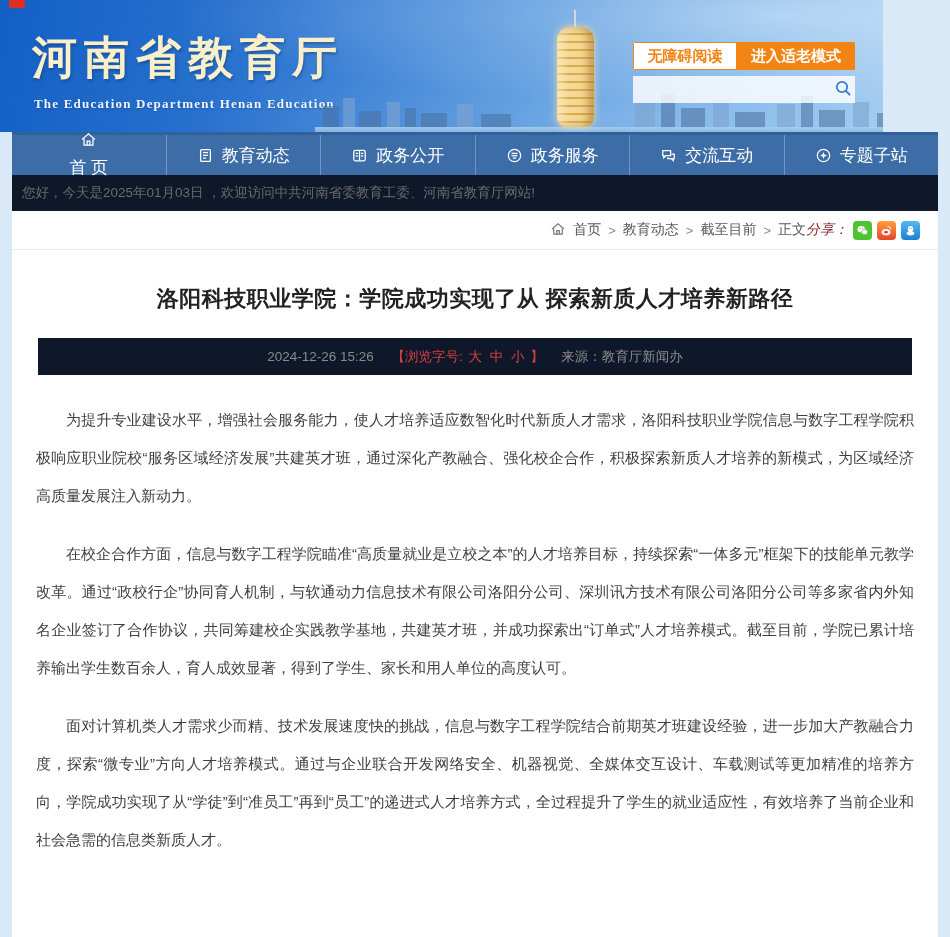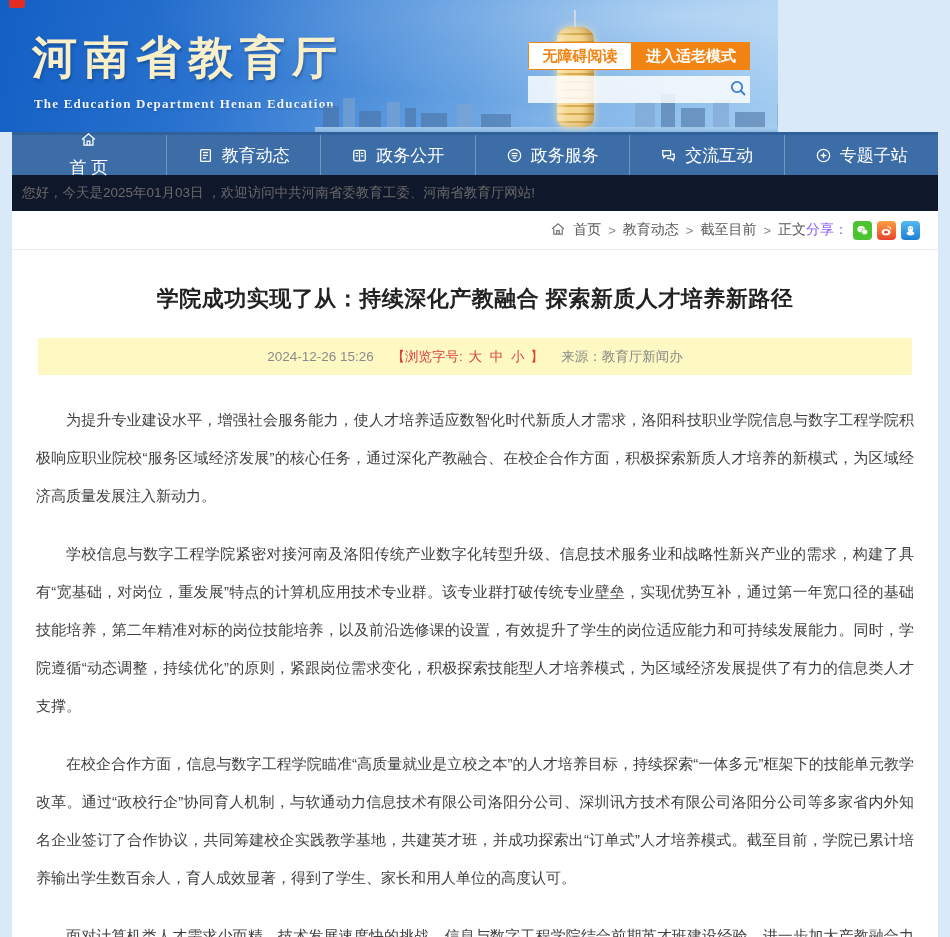--- a/index.html
+++ b/index.html
@@ -7,21 +7,21 @@
   body {
     font-family: "Liberation Sans", sans-serif;
     background: #d9e9f8;
     overflow: hidden;
     position: relative;
   }
 
   
   .header {
     position: relative;
-    width: 778px; height: 132px;
+    width: 883px; height: 132px;
     background:
       radial-gradient(ellipse at 88% 12%, rgba(255,255,255,.40), rgba(255,255,255,0) 55%),
       radial-gradient(ellipse at 70% 90%, rgba(255,255,255,.18), rgba(255,255,255,0) 50%),
       linear-gradient(102deg, #135fc4 0%, #2b74d0 30%, #4e93dd 60%, #7fb6ea 85%, #9cc8f0 100%);
     overflow: hidden;
   }
   .corner-mark {
     position: absolute; left: 9px; top: 0; width: 16px; height: 8px;
     background: #e32d22; border-radius: 0 0 3px 3px;
   }
@@ -113,37 +113,37 @@
   }
 
   
   .crumb-row {
     height: 39px; display: flex; align-items: center; justify-content: flex-end;
     padding: 0 18px; background: #ffffff; border-bottom: 1px solid #ececec;
   }
   .crumb-left { display: flex; align-items: center; gap: 7px; color: #595959; font-size: 14px; }
   .crumb-link { cursor: pointer; }
   .crumb-sep { color: #8a8a8a; font-size: 13px; }
-  .share-box { display: flex; align-items: center; gap: 5px; font-size: 14px; color: #8b5cf6; }
+  .share-box { display: flex; align-items: center; gap: 5px; font-size: 14px; color: #7f1d1d; font-style: italic; }
   .share-icon { width: 19px; height: 19px; border-radius: 4px; display:flex; align-items:center; justify-content:center; cursor: pointer; }
   .share-wechat { background: #4dc332; }
   .share-weibo  { background: linear-gradient(to bottom,#ff9f3e,#e6442e); }
   .share-qq     { background: linear-gradient(to bottom,#54b9f0,#1c7fd4); }
 
   
   .article { padding: 0 24px 30px 24px; }
   .article-title {
     margin-top: 34px;
     text-align: center;
     font-size: 22px; font-weight: bold; color: #222222;
     letter-spacing: .5px;
   }
   .meta-bar {
     margin: 24px 2px 0 2px; height: 37px; line-height: 37px;
-    background: #fef9c3; text-align: center;
+    background: #0f172a; text-align: center;
     font-size: 13.5px; color: #8a8a8a;
   }
   .meta-bar .red { color: #d9403f; }
   .meta-size-link { cursor: pointer; padding: 0 2px; }
   .meta-sep { display: inline-block; width: 10px; }
   .article-body { margin-top: 26px; }
   .article-body p {
     font-size: 15px; color: #3f3f3f;
     line-height: 38px; text-align: justify;
     text-indent: 2em;
@@ -314,34 +314,33 @@
           <ellipse cx="8" cy="6.2" rx="3.4" ry="3.8" fill="#fff"></ellipse>
           <ellipse cx="8" cy="11.4" rx="4.6" ry="2.6" fill="#fff"></ellipse>
           <circle cx="6.8" cy="5.4" r=".6" fill="#1c7fd4"></circle>
             <circle cx="9.2" cy="5.4" r=".6" fill="#1c7fd4"></circle>
         </svg>
       </span>
     </div>
   </div>
 
   <div class="article">
-    <h1 class="article-title">学院成功实现了从：持续深化产教融合 探索新质人才培养新路径</h1>
+    <h1 class="article-title">洛阳科技职业学院：学院成功实现了从 探索新质人才培养新路径</h1>
 
     <div class="meta-bar">
       <span>2024-12-26 15:26</span>
       <span class="meta-sep"></span>
       <span class="red">【浏览字号:</span>
       <span class="red meta-size-link">大</span>
       <span class="red meta-size-link">中</span>
       <span class="red meta-size-link">小</span>
       <span class="red">】</span>
       <span class="meta-sep"></span>
       <span>来源：教育厅新闻办</span>
     </div>
 
     <div class="article-body">
-      <p>为提升专业建设水平，增强社会服务能力，使人才培养适应数智化时代新质人才需求，洛阳科技职业学院信息与数字工程学院积极响应职业院校“服务区域经济发展”的核心任务，通过深化产教融合、在校企合作方面，积极探索新质人才培养的新模式，为区域经济高质量发展注入新动力。</p>
-      <p>学校信息与数字工程学院紧密对接河南及洛阳传统产业数字化转型升级、信息技术服务业和战略性新兴产业的需求，构建了具有“宽基础，对岗位，重发展”特点的计算机应用技术专业群。该专业群打破传统专业壁垒，实现优势互补，通过第一年宽口径的基础技能培养，第二年精准对标的岗位技能培养，以及前沿选修课的设置，有效提升了学生的岗位适应能力和可持续发展能力。同时，学院遵循“动态调整，持续优化”的原则，紧跟岗位需求变化，积极探索技能型人才培养模式，为区域经济发展提供了有力的信息类人才支撑。</p>
+      <p>为提升专业建设水平，增强社会服务能力，使人才培养适应数智化时代新质人才需求，洛阳科技职业学院信息与数字工程学院积极响应职业院校“服务区域经济发展”共建英才班，通过深化产教融合、强化校企合作，积极探索新质人才培养的新模式，为区域经济高质量发展注入新动力。</p>
       <p>在校企合作方面，信息与数字工程学院瞄准“高质量就业是立校之本”的人才培养目标，持续探索“一体多元”框架下的技能单元教学改革。通过“政校行企”协同育人机制，与软通动力信息技术有限公司洛阳分公司、深圳讯方技术有限公司洛阳分公司等多家省内外知名企业签订了合作协议，共同筹建校企实践教学基地，共建英才班，并成功探索出“订单式”人才培养模式。截至目前，学院已累计培养输出学生数百余人，育人成效显著，得到了学生、家长和用人单位的高度认可。</p>
       <p>面对计算机类人才需求少而精、技术发展速度快的挑战，信息与数字工程学院结合前期英才班建设经验，进一步加大产教融合力度，探索“微专业”方向人才培养模式。通过与企业联合开发网络安全、机器视觉、全媒体交互设计、车载测试等更加精准的培养方向，学院成功实现了从“学徒”到“准员工”再到“员工”的递进式人才培养方式，全过程提升了学生的就业适应性，有效培养了当前企业和社会急需的信息类新质人才。</p>
     </div>
   </div>
 </div>
 
 </body></html>

